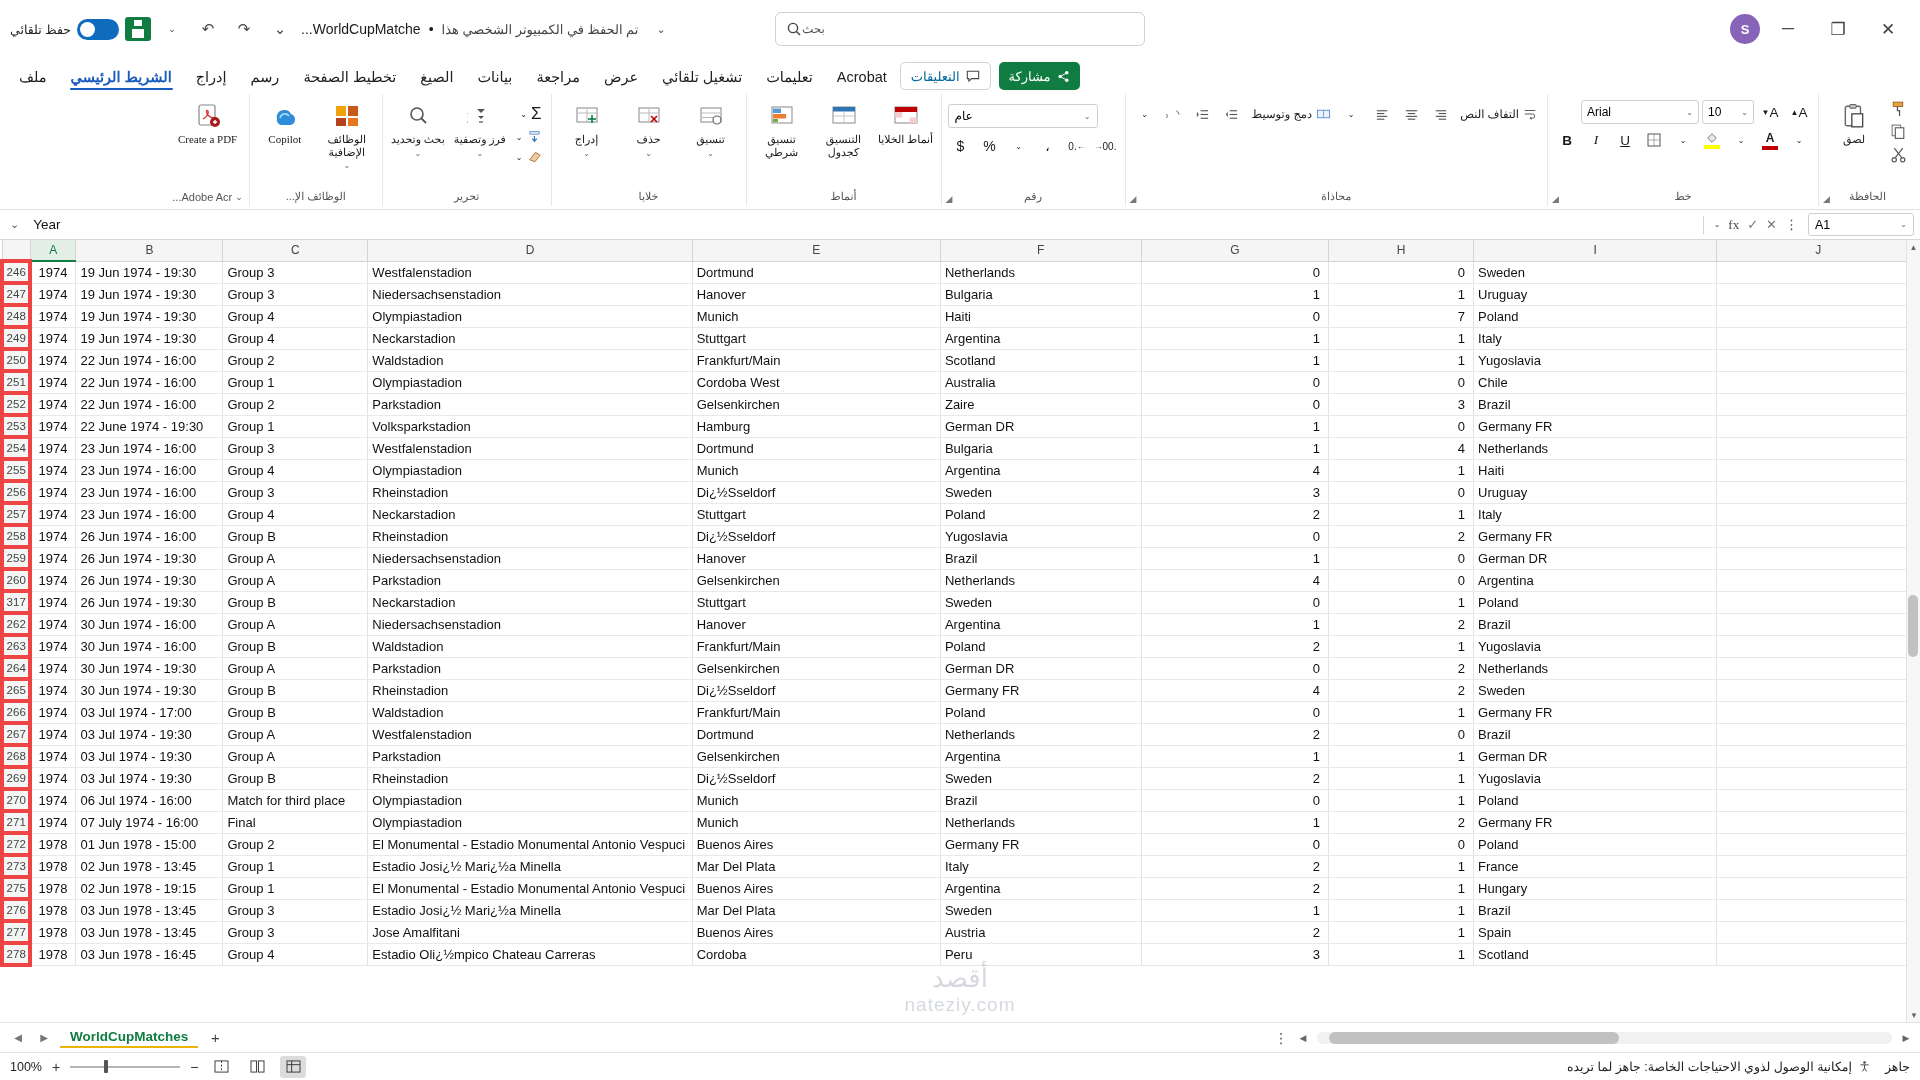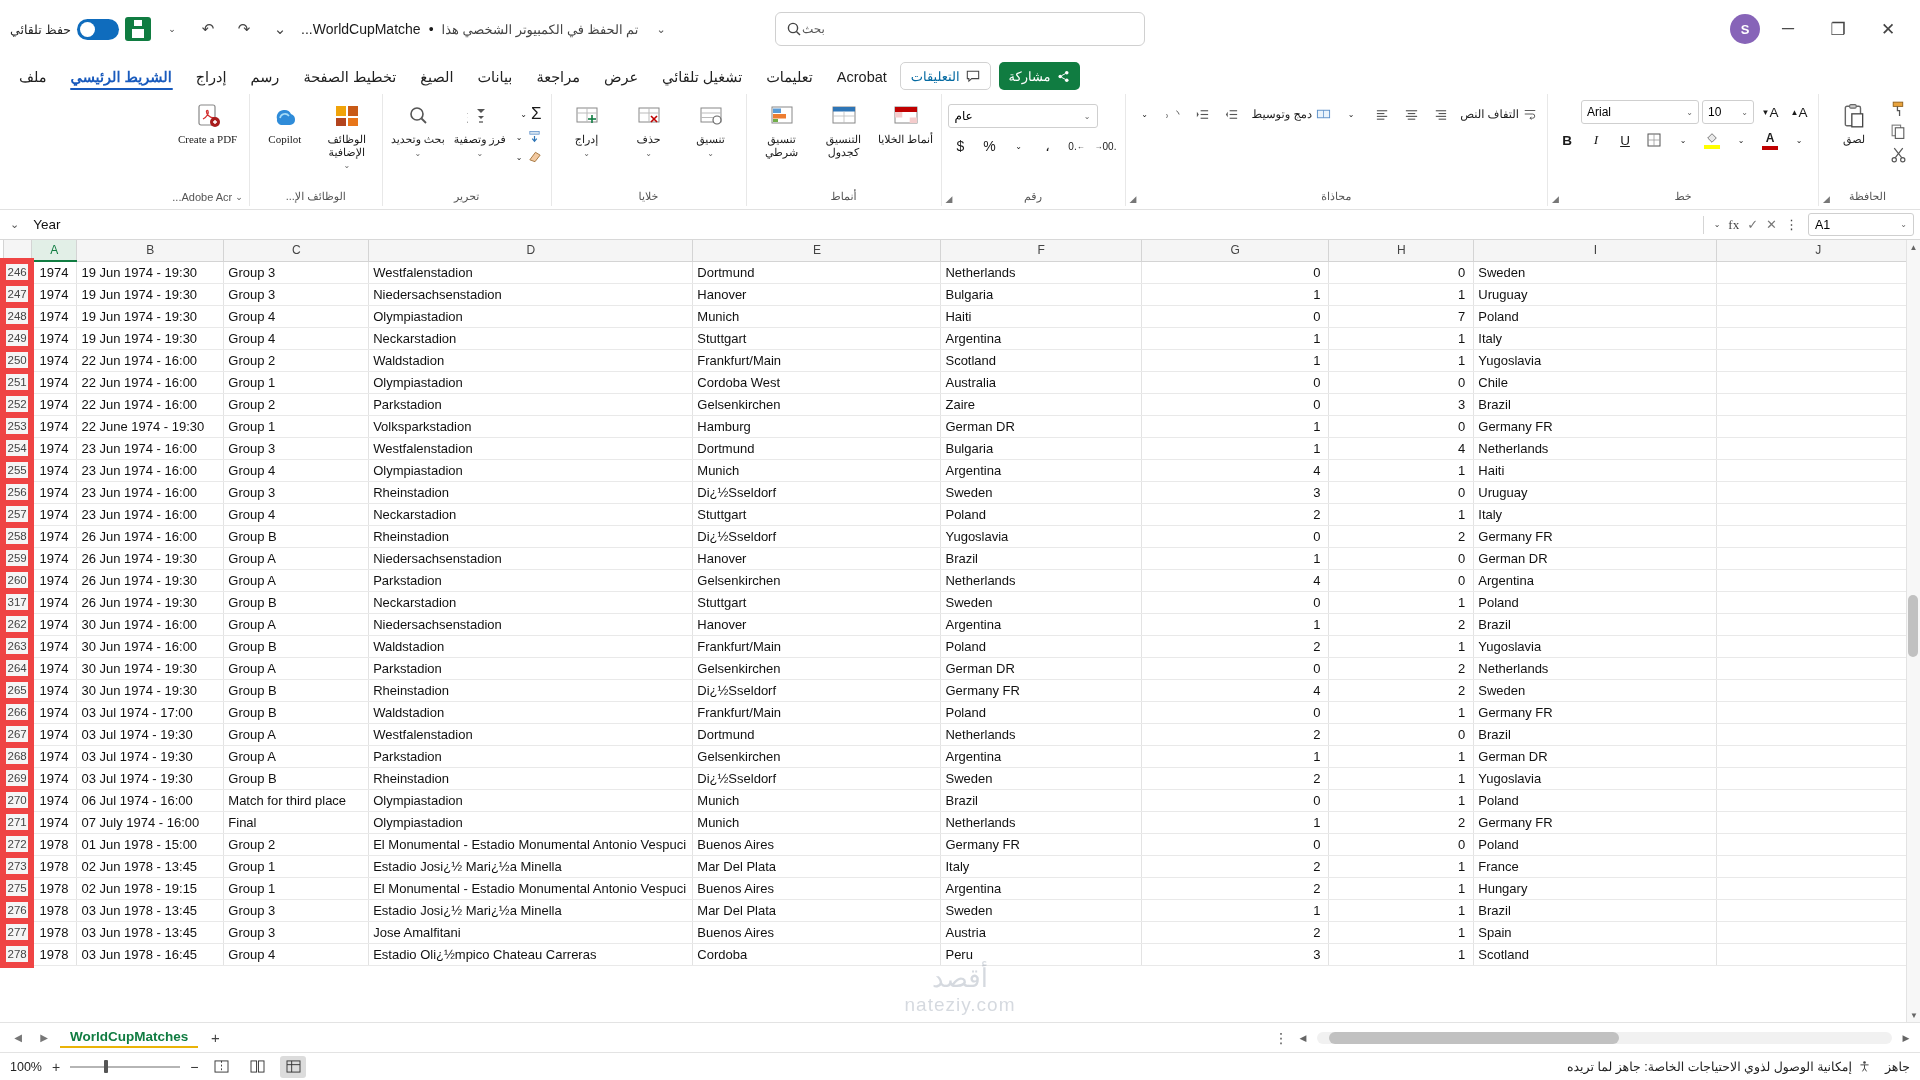--- a/index.html
+++ b/index.html
@@ -174,21 +174,21 @@
   
   .gridwrap { flex: 1 1 auto; position: relative; overflow: hidden; background:#fff; direction: ltr; }
   table.grid { border-collapse: collapse; table-layout: fixed; width: 100%; }
   .hdr-row th {
     height: 21px; background:#f5f5f5; border:1px solid #d4d4d4; border-top:none;
     font-size: 12px; font-weight: normal; color: #444; text-align:center;
   }
   .hdr-row th.corner { width: 28px; background:#f5f5f5; }
   .hdr-row th.selcol { background:#e2efe7; color:#107c41; border-bottom:2px solid #107c41;}
   td.rowhdr {
-    width: 28px; background:#f5f5f5; border:6px solid #ef4444;
+    width: 28px; background:#f5f5f5; border:4px solid #ef4444;
     font-size: 11.5px; color:#444; text-align:center; height:22px;
   }
   td.cell {
     border-right: 1px solid #e3e3e3;
     border-bottom: 1px solid #e9e9e9;
     font-size: 13px; color:#111; height: 22px;
     padding: 0 4px; white-space: nowrap; overflow: hidden;
   }
   td.num { text-align: right; padding-right: 8px; }
   

